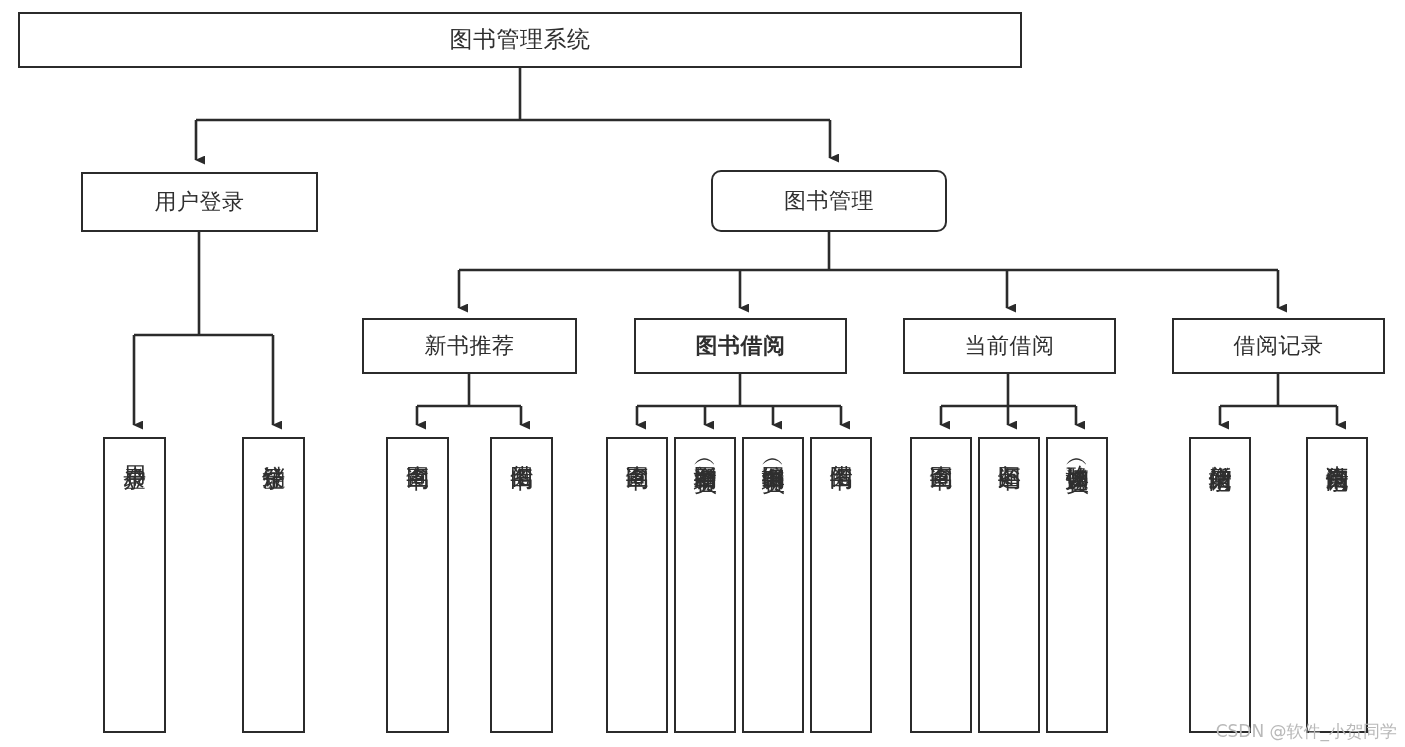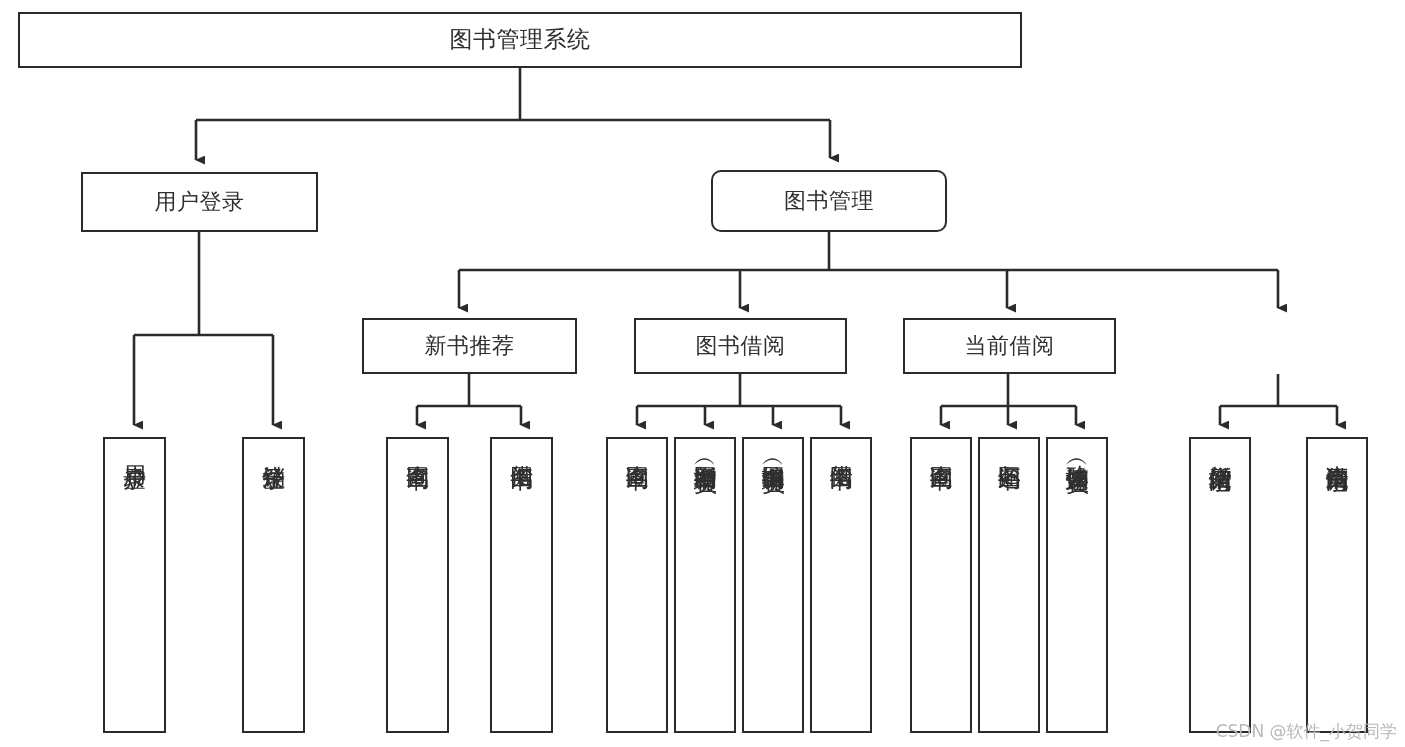--- a/index.html
+++ b/index.html
@@ -141,26 +141,29 @@
   <div class="node horiz" style="left:81px; top:172px; width:237px; height:60px;">
     <span class="node-label">用户登录</span>
   </div>
   <div class="node horiz" style="left:711px; top:170px; width:236px; height:62px;border-radius:10px;">
     <span class="node-label">图书管理</span>
   </div>
 
   <div class="node horiz" style="left:362px; top:318px; width:215px; height:56px;">
     <span class="node-label">新书推荐</span>
   </div>
-  <div class="node horiz" style="left:634px; top:318px; width:213px; height:56px;">
+  <div class="node horiz" style="left:634px; top:318px; width:213px; height:56px;font-weight:bold;">
     <span class="node-label">图书借阅</span>
   </div>
   <div class="node horiz" style="left:903px; top:318px; width:213px; height:56px;font-family:Liberation Serif, serif;">
     <span class="node-label">当前借阅</span>
   </div>
+  <div class="node horiz" style="left:1172px; top:318px; width:213px; height:56px;">
+    <span class="node-label">借阅记录</span>
+  </div>
 
   <div class="node vert" style="left:103px; top:437px; width:63px; height:296px;">
     <span class="node-label">用户登录</span>
   </div>
   <div class="node vert" style="left:242px; top:437px; width:63px; height:296px;">
     <span class="node-label">注销登录</span>
   </div>
 
   <div class="node vert" style="left:386px; top:437px; width:63px; height:296px;">
     <span class="node-label">查询图书</span>

